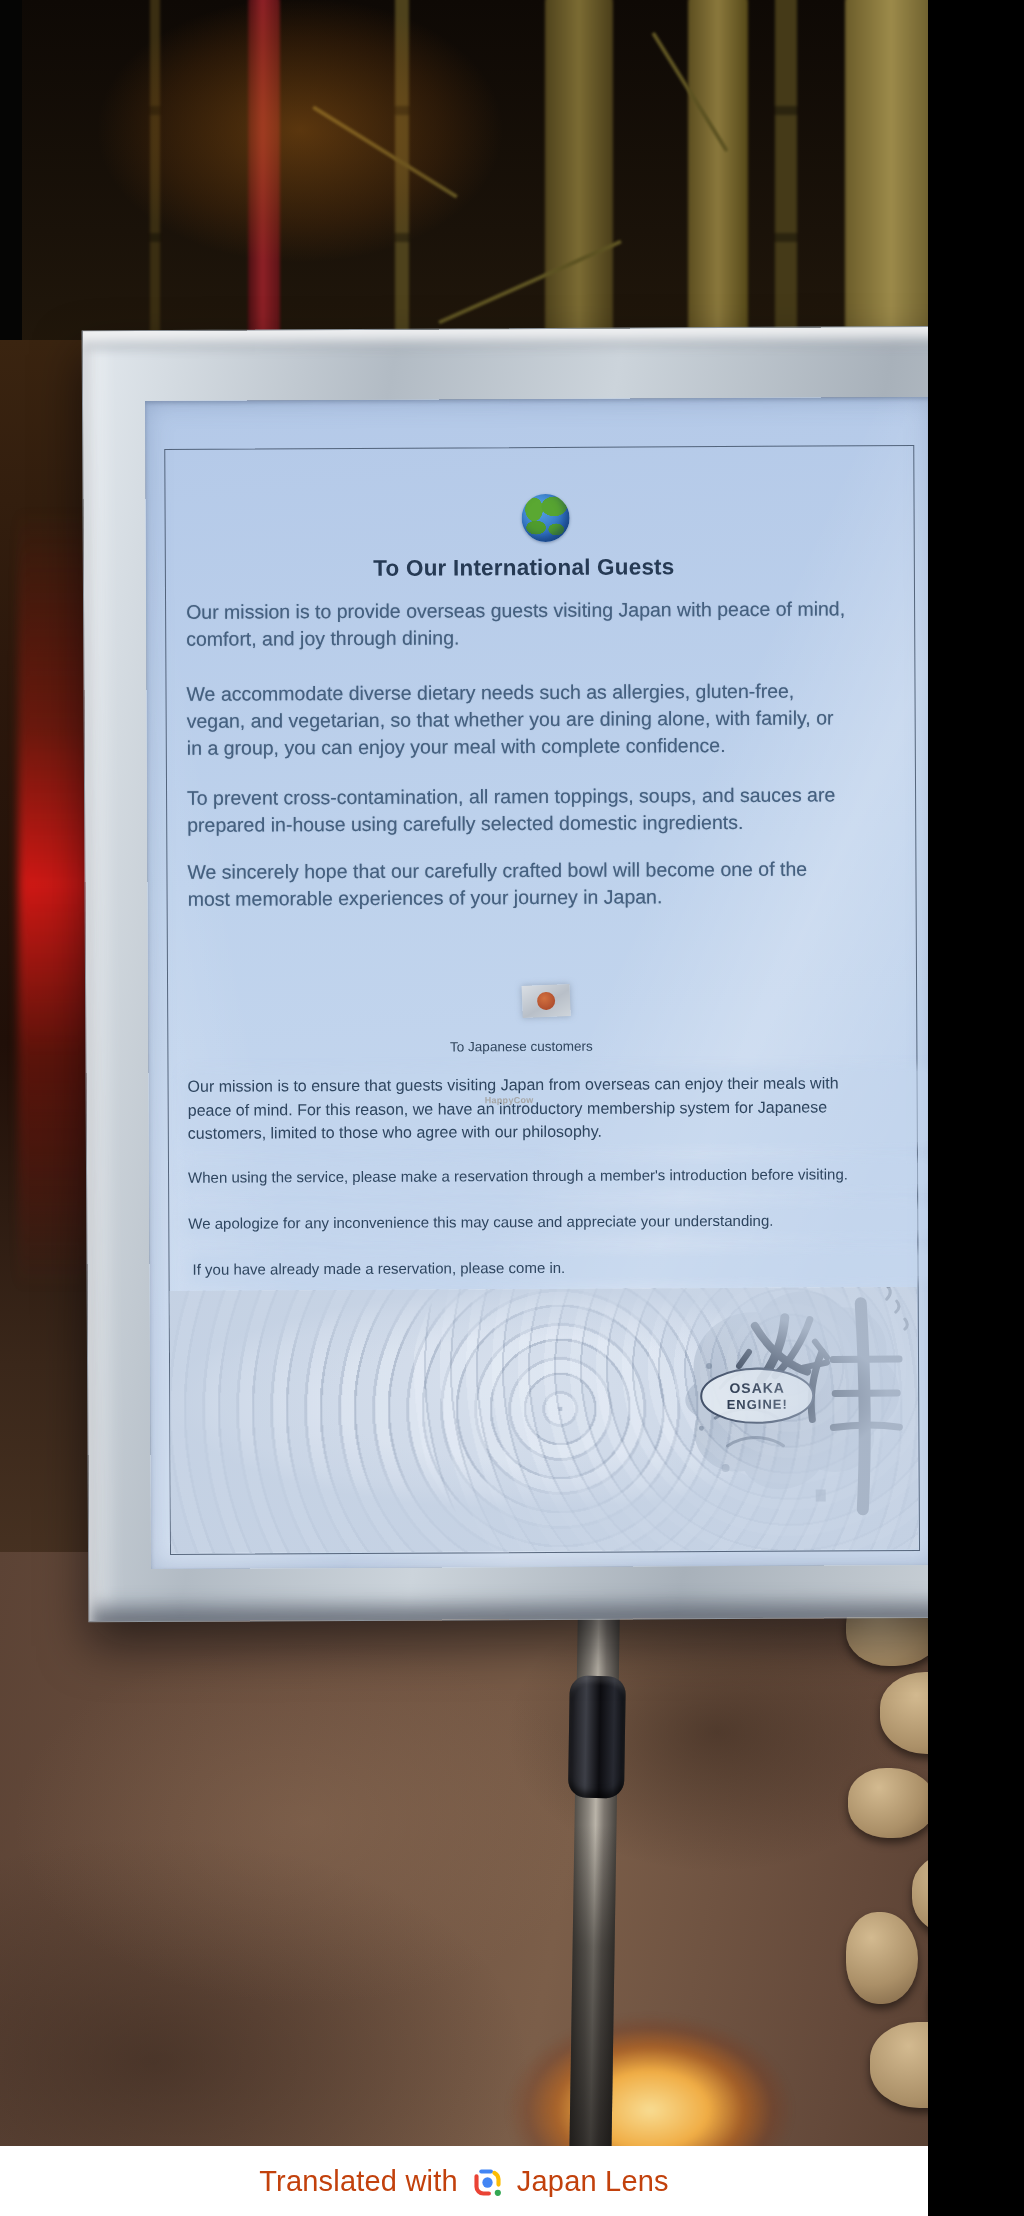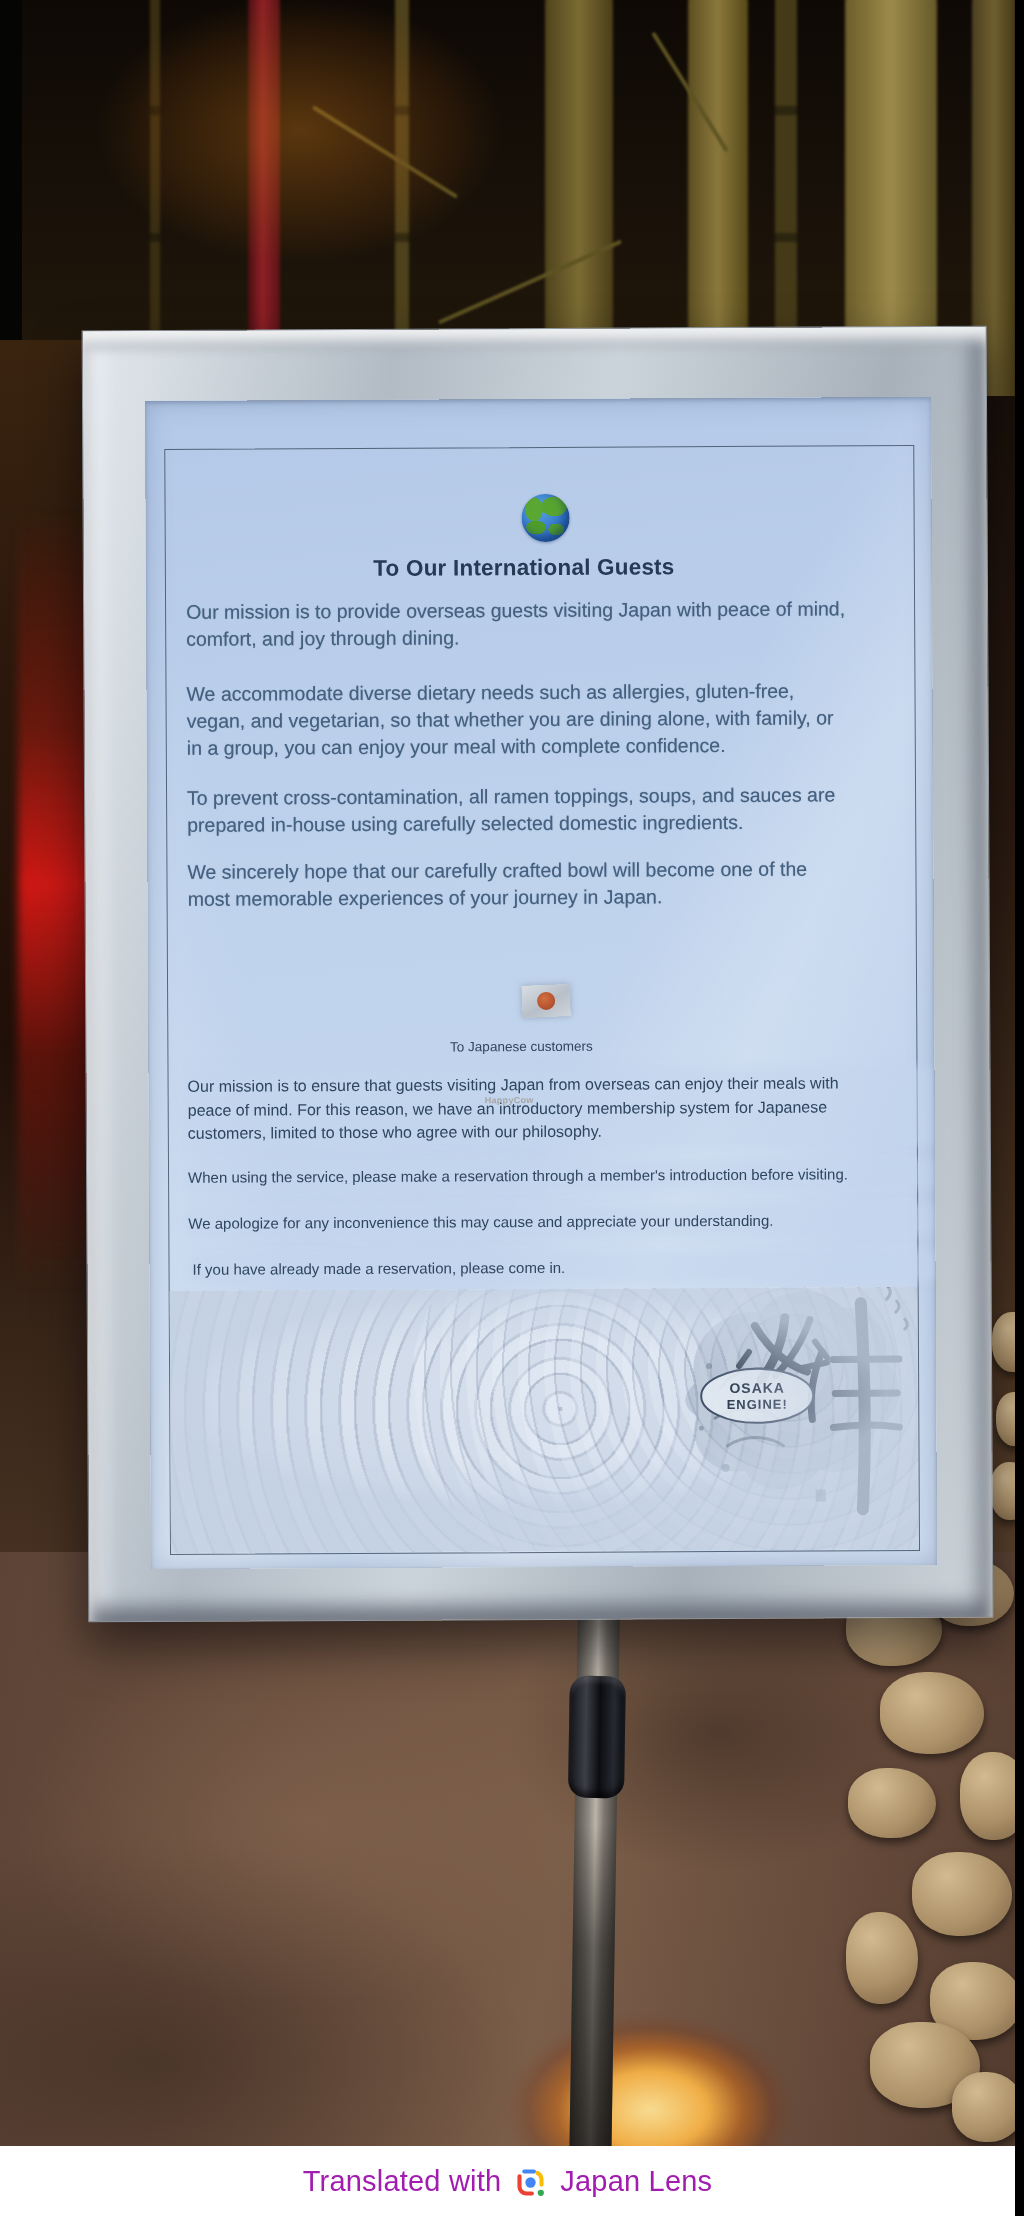--- a/index.html
+++ b/index.html
@@ -1,16 +1,16 @@
 <!DOCTYPE html>
 <html><head>
 <meta charset="utf-8">
 <style>
   html,body{margin:0;padding:0;background:#000;}
-  #photo{position:relative;width:1015px;height:2216px;overflow:hidden;
+  #photo{position:relative;width:928px;height:2216px;overflow:hidden;
     background:#140d07;font-family:"Liberation Sans",sans-serif;}
 
   
   .bg-top{position:absolute;left:0;top:0;width:1024px;height:420px;
     background:linear-gradient(180deg,#0e0905 0%,#1a1209 55%,#251a0c 100%);}
   .stalk{position:absolute;top:-12px;height:444px;border-radius:14px;filter:blur(1.5px);
     background-image:repeating-linear-gradient(180deg,transparent 0 118px,rgba(0,0,0,.38) 118px 127px);}
   .leaf{position:absolute;height:4px;border-radius:3px;background:#5d5322;filter:blur(1px);}
   .haze{position:absolute;left:40px;top:-40px;width:520px;height:340px;border-radius:50%;
     background:radial-gradient(closest-side,rgba(205,120,25,.38),rgba(150,80,15,.18) 55%,transparent 78%);}
@@ -102,21 +102,21 @@
   .r2{left:240px;top:-160px;width:760px;height:520px;
     background:repeating-radial-gradient(circle at 380px 240px,rgba(118,134,160,.25) 0 2px,rgba(236,242,250,.3) 2px 12px,transparent 12px 26px);}
   .sand::after{content:"";position:absolute;inset:0;
     background:radial-gradient(closest-side at 48% 42%,transparent 55%,rgba(200,212,229,.55) 85%,rgba(196,209,227,.8) 100%);}
 
   .logo{position:absolute;right:2px;top:-20px;width:250px;height:270px;}
 
   
   .footer{position:absolute;left:0;right:0;bottom:0;height:70px;background:#ffffff;
     display:flex;align-items:center;justify-content:center;gap:13px;}
-  .footer .txt{font-size:29px;color:#a21caf;letter-spacing:.2px;}
+  .footer .txt{font-size:29px;color:#c2410c;letter-spacing:.2px;}
   .lens-icon{width:33px;height:33px;margin-top:2px;}
 </style>
 </head>
 <body>
 
 <div id="photo">
 
   <div class="bg-top">
     <div class="stalk" style="left:150px;width:10px;background-color:#3a2e12;"></div>
     <div class="stalk" style="left:248px;width:32px;background:linear-gradient(90deg,#4a1012,#8e2026 45%,#5a1315);"></div>

